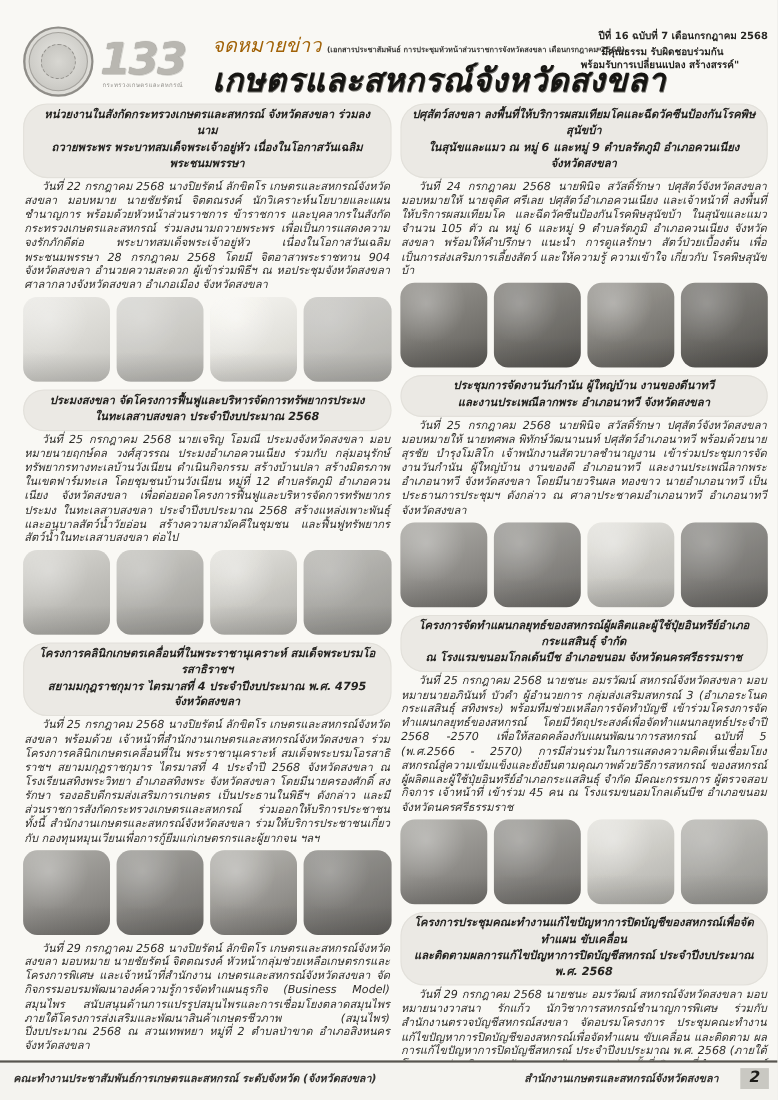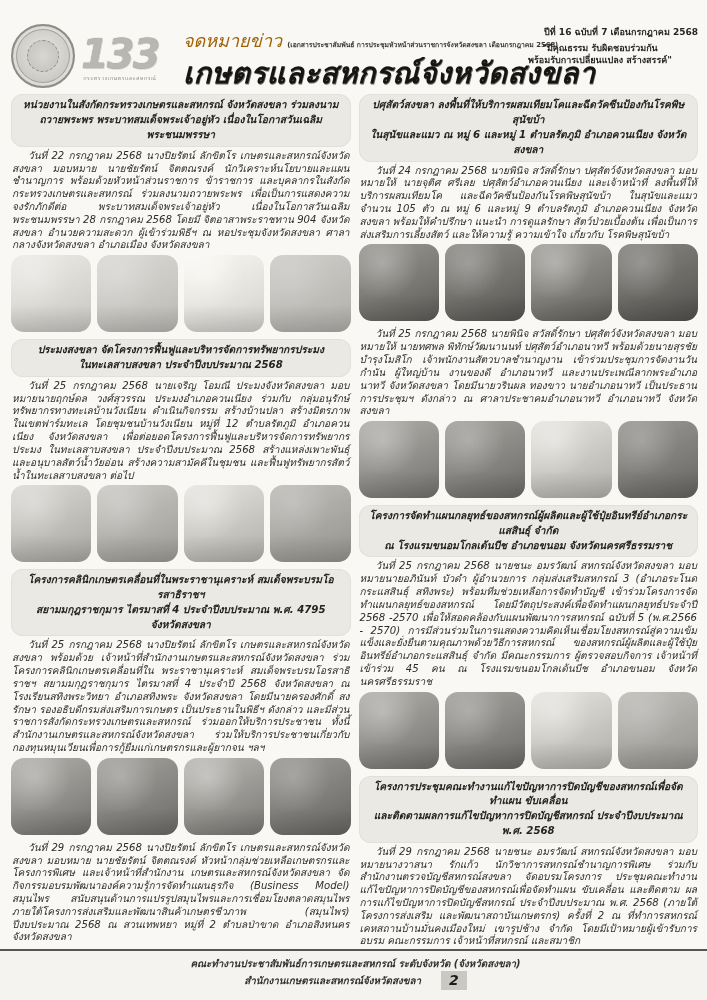--- a/index.html
+++ b/index.html
@@ -5,21 +5,21 @@
   html,body{margin:0;padding:0;background:#e8e6e1;}
   .page{
     position:relative;
     width:707px;height:1000px;
     margin:0 auto;
     background:#f9f8f4;
     overflow:hidden;
     font-family:"DejaVu Sans","Liberation Sans",sans-serif;
     color:#2b2a28;
     box-sizing:border-box;
-    padding:24px 9px 0 11px;
+    padding:24px 9px 0 21px;
   }
   
   header{display:flex;align-items:flex-start;margin-bottom:6px;}
   .logo-block{display:flex;align-items:center;gap:6px;width:172px;flex:0 0 auto;}
   .seal{
     width:60px;height:60px;border-radius:50%;
     border:2px solid #8f8d88;
     background:radial-gradient(circle at 50% 45%, #e9e8e4 0%, #cfcec9 55%, #b7b5b0 100%);
     box-shadow:inset 0 0 0 3px #dddcd7, inset 0 0 0 4px #a5a39e;
     position:relative;flex:0 0 auto;
@@ -47,21 +47,21 @@
   .issue-block{flex:0 0 auto;width:196px;text-align:center;padding-top:1px;}
   .issue-line{font-size:9px;font-weight:700;color:#262522;text-align:right;}
   .org-culture{font-size:13.5px;font-weight:800;color:#1e1d1a;margin-top:3px;}
   .motto{font-size:9px;font-weight:700;color:#262522;margin-top:3px;white-space:pre-line;line-height:1.35;}
   
   .cols{display:flex;gap:8px;}
   .col{flex:1 1 0;min-width:0;}
   .article{margin-bottom:2px;}
   .headline{
     background:#ebe9e4;
-    border-radius:12px;
+    border-radius:22px;
     padding:4px 10px;
     text-align:center;
     font-size:10.2px;font-weight:700;font-style:italic;
     line-height:1.45;color:#242320;
     white-space:pre-line;
     box-shadow:0 0 0 1px #e2e0da inset;
   }
   .body{
     margin:3px 1px 3px 1px;
     font-size:10.1px;font-style:italic;
@@ -84,21 +84,21 @@
   .photo:nth-child(2){filter:brightness(.93);}
   .photo:nth-child(3){filter:brightness(1.05);}
   .photo:nth-child(4){filter:brightness(.88);}
   
   footer{
     position:absolute;left:0;right:0;bottom:0;
     border-top:2px solid #57554f;
     background:#f4f3ef;
     display:flex;align-items:center;justify-content:space-between;
     padding:5px 8px 10px 12px;
-    font-size:9.8px;font-style:italic;font-weight:600;color:#33322f;flex-direction:column;
+    font-size:9.8px;font-style:italic;font-weight:600;color:#33322f;
   }
   .f-right{display:flex;align-items:center;gap:20px;}
   .pageno{
     display:inline-block;background:#c9c8c2;color:#1d1c19;
     font-style:italic;font-weight:800;font-size:14px;
     padding:1px 8px;line-height:1.2;
   }
 </style>
 </head>
 <body>
@@ -161,30 +161,32 @@
             <div class="photo tone-d"></div>
           </div>
         </article>
         <article class="article">
           <p class="body">วันที่ 29 กรกฎาคม 2568 นางปิยรัตน์ ลักขิตโร เกษตรและสหกรณ์จังหวัดสงขลา มอบหมาย นายชัยรัตน์ จิตตณรงค์ หัวหน้ากลุ่มช่วยเหลือเกษตรกรและโครงการพิเศษ และเจ้าหน้าที่สำนักงาน เกษตรและสหกรณ์จังหวัดสงขลา จัดกิจกรรมอบรมพัฒนาองค์ความรู้การจัดทำแผนธุรกิจ (Business Model) สมุนไพร สนับสนุนด้านการแปรรูปสมุนไพรและการเชื่อมโยงตลาดสมุนไพร ภายใต้โครงการส่งเสริมและพัฒนาสินค้าเกษตรชีวภาพ (สมุนไพร) ปีงบประมาณ 2568 ณ สวนเทพหยา หมู่ที่ 2 ตำบลป่าขาด อำเภอสิงหนคร จังหวัดสงขลา</p>
         </article>
       </section>
     <section class="col" id="col-right">
         <article class="article">
           <div class="headline">ปศุสัตว์สงขลา ลงพื้นที่ให้บริการผสมเทียมโคและฉีดวัคซีนป้องกันโรคพิษสุนัขบ้า
-ในสุนัขและแมว ณ หมู่ 6 และหมู่ 1 ตำบลรัตภูมิ อำเภอควนเนียง จังหวัดสงขลา</div>
+ในสุนัขและแมว ณ หมู่ 6 และหมู่ 9 ตำบลรัตภูมิ อำเภอควนเนียง จังหวัดสงขลา</div>
           <p class="body">วันที่ 24 กรกฎาคม 2568 นายพินิจ สวัสดิ์รักษา ปศุสัตว์จังหวัดสงขลา มอบหมายให้ นายจุติศ ศรีเลย ปศุสัตว์อำเภอควนเนียง และเจ้าหน้าที่ ลงพื้นที่ให้บริการผสมเทียมโค และฉีดวัคซีนป้องกันโรคพิษสุนัขบ้า ในสุนัขและแมว จำนวน 105 ตัว ณ หมู่ 6 และหมู่ 9 ตำบลรัตภูมิ อำเภอควนเนียง จังหวัดสงขลา พร้อมให้คำปรึกษา แนะนำ การดูแลรักษา สัตว์ป่วยเบื้องต้น เพื่อเป็นการส่งเสริมการเลี้ยงสัตว์ และให้ความรู้ ความเข้าใจ เกี่ยวกับ โรคพิษสุนัขบ้า</p>
           <div class="photos">
             <div class="photo tone-b"></div>
             <div class="photo tone-b"></div>
             <div class="photo tone-b"></div>
             <div class="photo tone-b"></div>
           </div>
         </article>
         <article class="article">
+          <div class="headline">ประชุมการจัดงานวันกำนัน ผู้ใหญ่บ้าน งานของดีนาทวี
+และงานประเพณีลากพระ อำเภอนาทวี จังหวัดสงขลา</div>
           <p class="body">วันที่ 25 กรกฎาคม 2568 นายพินิจ สวัสดิ์รักษา ปศุสัตว์จังหวัดสงขลา มอบหมายให้ นายทศพล พิทักษ์วัฒนานนท์ ปศุสัตว์อำเภอนาทวี พร้อมด้วยนายสุรชัย บำรุงโมสิโก เจ้าพนักงานสัตวบาลชำนาญงาน เข้าร่วมประชุมการจัดงานวันกำนัน ผู้ใหญ่บ้าน งานของดี อำเภอนาทวี และงานประเพณีลากพระอำเภอนาทวี จังหวัดสงขลา โดยมีนายวรินผล ทองขาว นายอำเภอนาทวี เป็นประธานการประชุมฯ ดังกล่าว ณ ศาลาประชาคมอำเภอนาทวี อำเภอนาทวี จังหวัดสงขลา</p>
           <div class="photos">
             <div class="photo tone-d"></div>
             <div class="photo tone-d"></div>
             <div class="photo tone-c"></div>
             <div class="photo tone-d"></div>
           </div>
         </article>
         <article class="article">
           <div class="headline">โครงการจัดทำแผนกลยุทธ์ของสหกรณ์ผู้ผลิตและผู้ใช้ปุ๋ยอินทรีย์อำเภอกระแสสินธุ์ จำกัด

